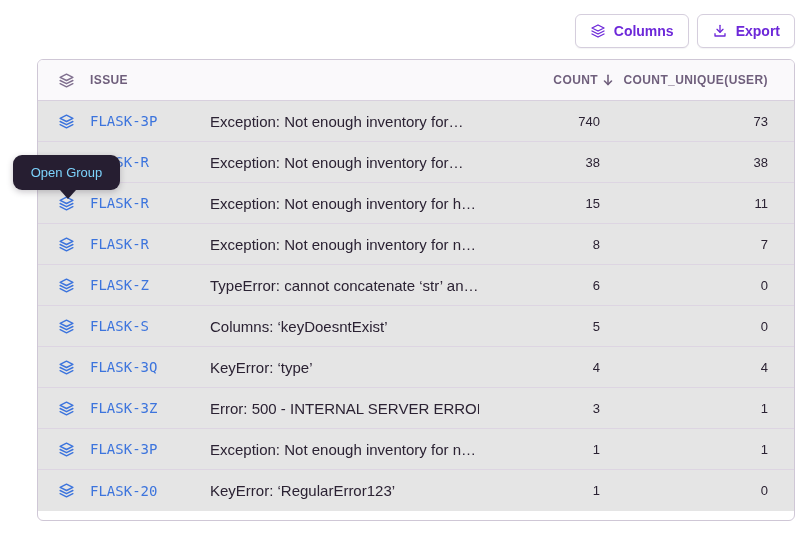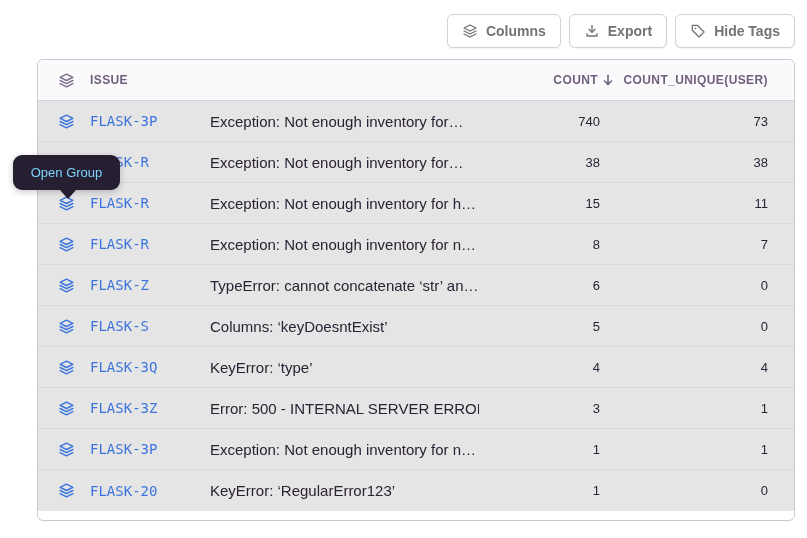--- a/index.html
+++ b/index.html
@@ -16,21 +16,21 @@
   .toolbar {
     position:absolute; top:14px; right:12px;
     display:flex; gap:8px;
   }
   .btn {
     display:inline-flex; align-items:center; gap:8px;
     height:34px; padding:0 14px;
     background:#fff;
     border:1px solid #d5cedd;
     border-radius:6px;
-    color:#737373;
+    color:#6d28d9;
     font-size:14px; font-weight:700;
     box-shadow:0 1px 1px rgba(43,34,51,0.05);
     cursor:pointer;
   }
   .btn svg { width:16px; height:16px; display:block; }
 
   
   .card {
     position:absolute; left:37px; top:59px;
     width:758px;
@@ -139,28 +139,20 @@
     <span>Columns</span>
   </button>
   <button class="btn">
     <span>
         <svg viewBox="0 0 24 24" width="16" height="16">
           <use href="#ic-download"></use>
         </svg>
       </span>
     <span>Export</span>
   </button>
-  <button class="btn">
-    <span>
-        <svg viewBox="0 0 24 24" width="16" height="16">
-          <use href="#ic-tag"></use>
-        </svg>
-      </span>
-    <span>Hide Tags</span>
-  </button>
 </div>
 
 <div class="card">
   <div class="grid-row thead">
     <div class="cell-icon">
       <svg viewBox="0 0 24 24">
           <use href="#ic-layers"></use>
         </svg>
     </div>
     <div>ISSUE</div>

